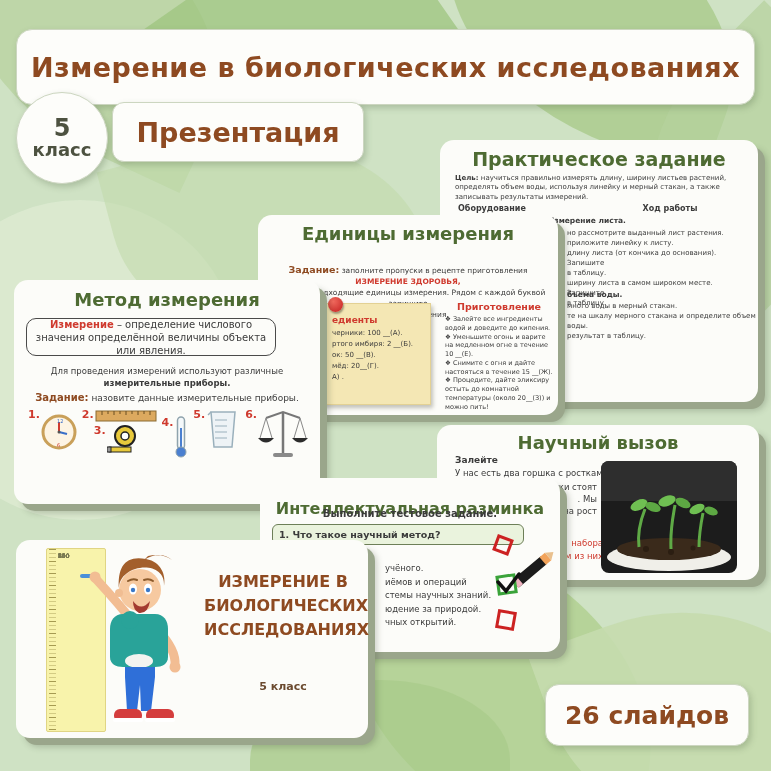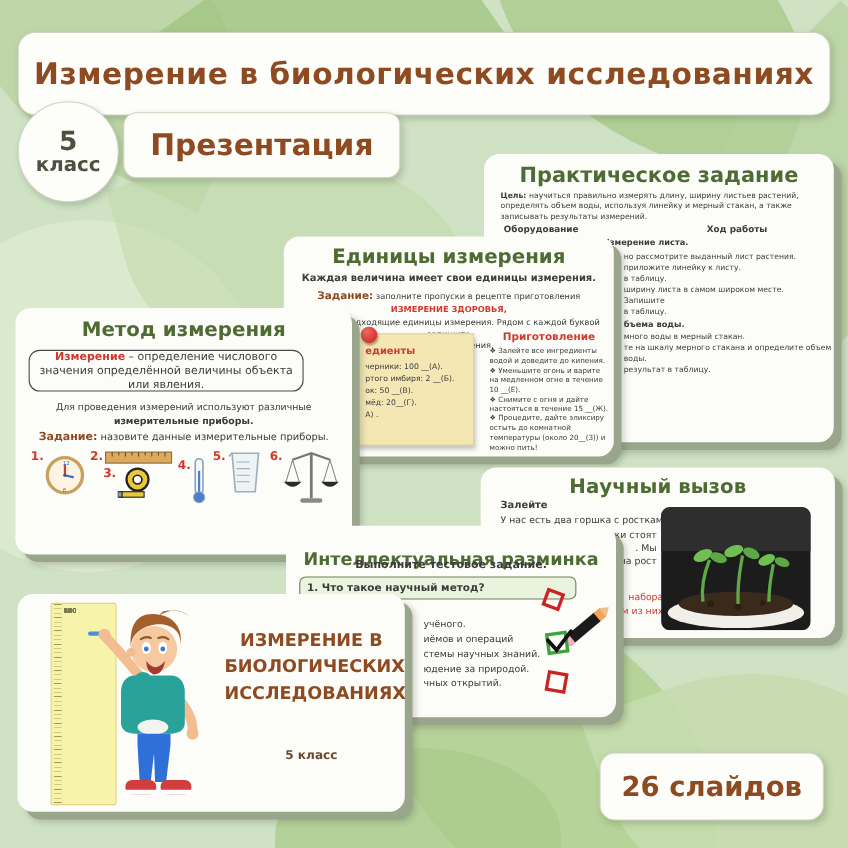--- a/index.html
+++ b/index.html
@@ -103,35 +103,35 @@
     <b style="position:static;">Цель:</b>
     <span style="position:static;">научиться правильно измерять длину, ширину листьев растений,  определять объем воды, используя линейку и мерный стакан, а также записывать результаты измерений.</span>
   </div>
   <div class="small boldtxt" style="left:18px;top:64px;font-size:8px;">Оборудование</div>
   <div class="small" style="left:18px;top:75px;font-size:7px;">❖ линейка</div>
   <div class="small boldtxt" style="left:170px;top:64px;width:120px;text-align:center;font-size:8px;">Ход работы</div>
   <div class="small boldtxt" style="left:108px;top:76px;font-size:7.5px;">Измерение листа.</div>
   <ul class="plainlist small" style="left:127px;top:88px;width:185px;font-size:7px;line-height:10px;">
     <li>но рассмотрите выданный лист растения.</li>
     <li>приложите линейку к листу.</li>
+    <li>длину листа (от кончика до основания). Запишите</li>
     <li>в таблицу.</li>
     <li>ширину листа в самом широком месте. Запишите</li>
     <li>в таблицу.</li>
   </ul>
   <div class="small boldtxt" style="left:127px;top:150px;font-size:7.5px;">бъема воды.</div>
   <ul class="plainlist small" style="left:127px;top:161px;width:190px;font-size:7px;line-height:10px;">
     <li>много воды в мерный стакан.</li>
     <li>те на шкалу мерного стакана и определите объем воды.</li>
     <li>результат в таблицу.</li>
   </ul>
 </div>
 
 <div class="slide" style="left:258px;top:215px;width:300px;height:200px;z-index:2;">
   <div class="stitle" style="top:8px;font-size:18px;">Единицы измерения</div>
-  <div class="small boldtxt" style="left:0;right:0;top:33px;text-align:center;font-size:9px;">Каждая величина имеет свои единицы измерения.</div>
   <div class="small" style="left:8px;right:8px;top:48px;text-align:center;font-size:7.5px;line-height:1.45;">
     <b class="brown" style="position:static;font-size:9.5px;">Задание:</b>
     <span style="position:static;">заполните пропуски в рецепте приготовления</span>
     <b class="redtxt" style="position:static;">ИЗМЕРЕНИЕ ЗДОРОВЬЯ,</b><br>
     <span style="position:static;">используя подходящие единицы измерения. Рядом с каждой буквой запишите</span><br>
     <span style="position:static;">единицу измерения.</span>
   </div>
   <div class="sticky" style="left:36px;top:88px;width:135px;height:100px;"></div>
   <div class="pin" style="left:70px;top:82px;"></div>
   <div class="redtxt boldtxt" style="left:74px;top:100px;font-size:9px;">едиенты</div>

